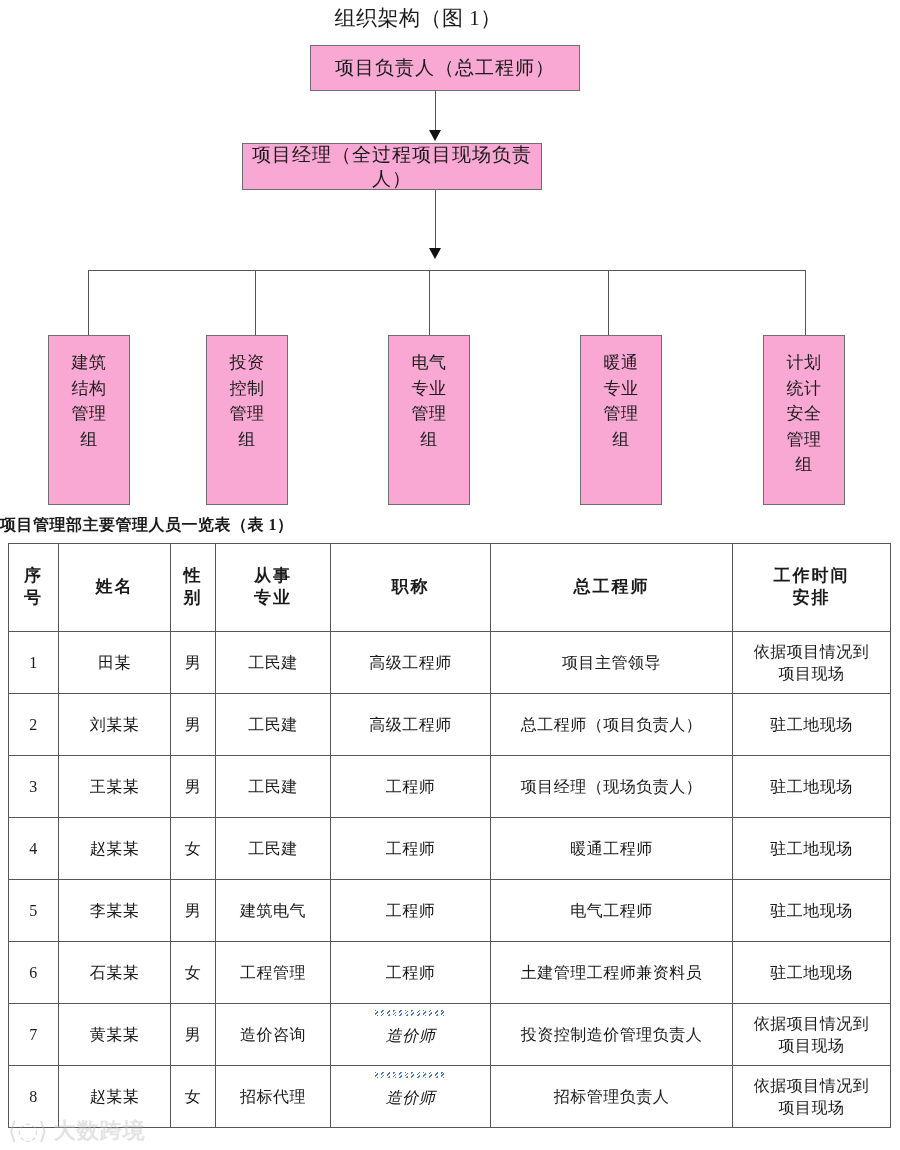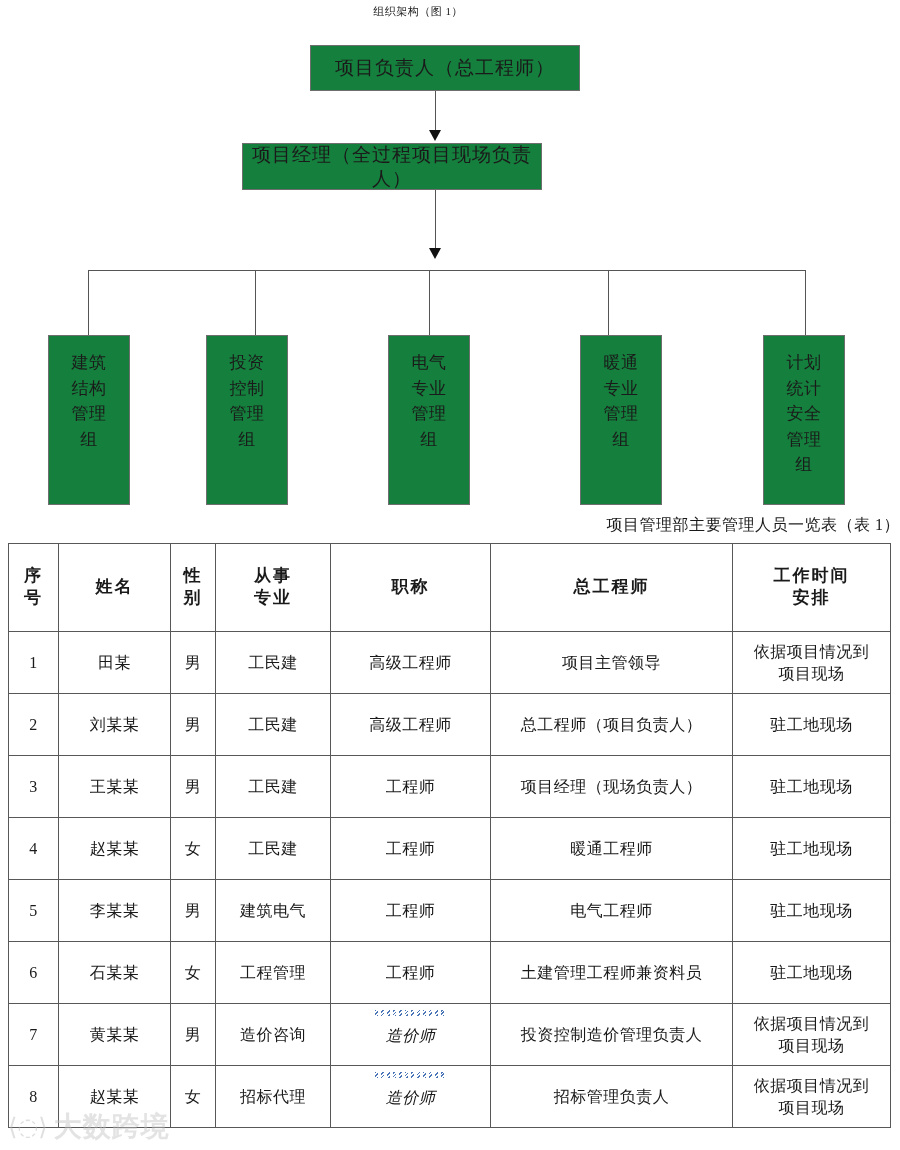--- a/index.html
+++ b/index.html
@@ -22,28 +22,28 @@
     left: 0; top: 0;
     width: 900px;
     height: 540px;
   }
   .chart-title {
     position: absolute;
     top: 4px;
     left: 0;
     width: 836px;
     text-align: center;
-    font-size: 11px;
+    font-size: 21px;
     letter-spacing: 0.5px;
   }
   .node {
     position: absolute;
     box-sizing: border-box;
     border: 1px solid #6e6e6e;
-    background: #15803d;
+    background: #f9a8d4;
     display: flex;
     align-items: center;
     justify-content: center;
     text-align: center;
     font-size: 19px;
     letter-spacing: 1px;
     line-height: 1.25;
   }
   #node-lead   { left: 310px; top: 45px;  width: 270px; height: 46px; }
   #node-pm     { left: 242px; top: 143px; width: 300px; height: 47px; }
@@ -82,24 +82,25 @@
 
   
   #table-section {
     position: absolute;
     left: 0;
     top: 515px;
     width: 900px;
   }
   .table-caption {
     width: 900px;
-    text-align: right;
+    text-align: left;
     font-size: 16px;
     letter-spacing: 0.5px;
     padding-bottom: 7px;
+    font-weight: bold;
   }
   table.roster {
     border-collapse: collapse;
     table-layout: fixed;
     margin-left: 8px;
     width: 882px;
     background: #fff;
   }
   table.roster td, table.roster th {
     border: 1px solid #585858;
@@ -165,21 +166,21 @@
     opacity: 0.45;
     pointer-events: none;
   }
   #watermark .wm-mark {
     font-size: 24px;
     color: #b9b9b9;
     line-height: 1;
     font-family: "DejaVu Sans", sans-serif;
   }
   #watermark .wm-text {
-    font-size: 28px;
+    font-size: 22px;
     color: #c2c2c2;
     letter-spacing: 1px;
     font-family: "Liberation Sans", sans-serif;
     font-weight: bold;
   }
 </style>
 </head>
 <body>
 
 <div id="org-chart">

